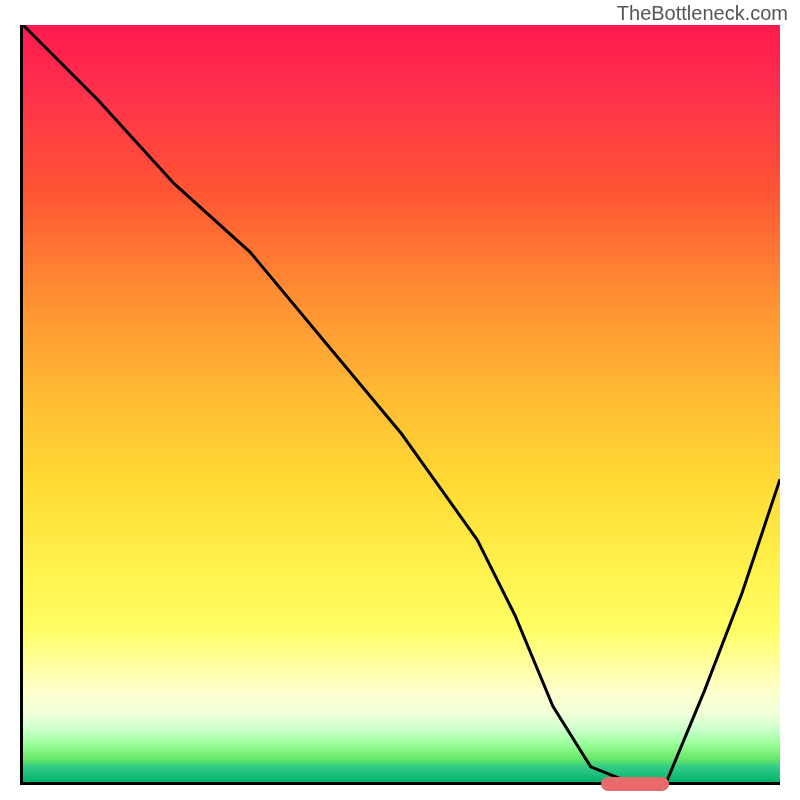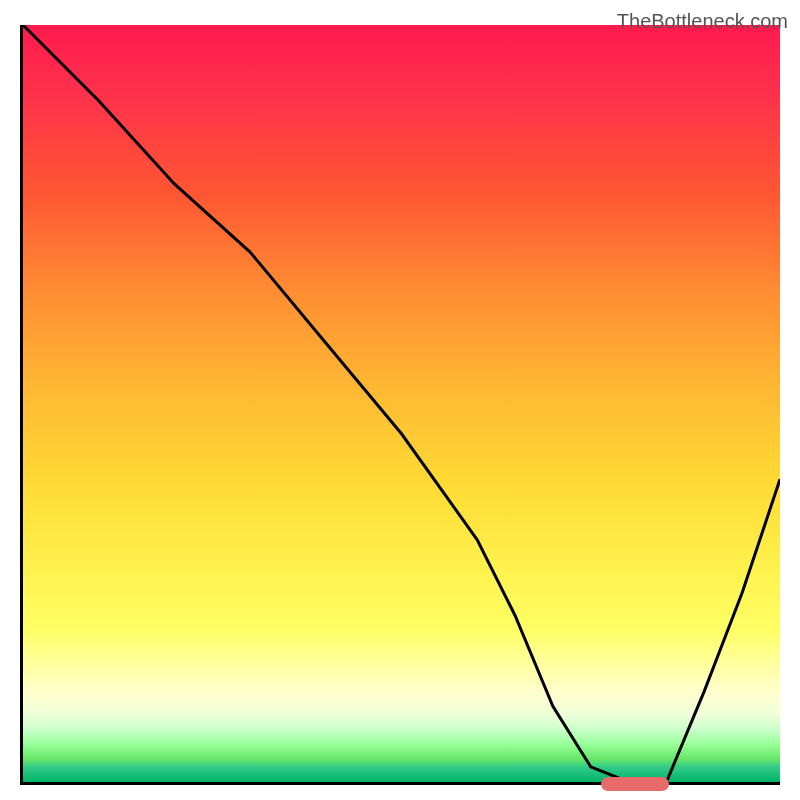--- a/index.html
+++ b/index.html
@@ -6,21 +6,21 @@
     margin: 0;
     padding: 0;
     width: 800px;
     height: 800px;
     background: white;
     font-family: Arial, sans-serif;
     position: relative;
   }
   .watermark {
     position: absolute;
-    top: 10px;
+    top: 2px;
     right: 12px;
     color: #555;
     font-size: 20px;
     font-weight: normal;
     z-index: 10;
   }
   .chart-container {
     position: absolute;
     left: 20px;
     top: 25px;

